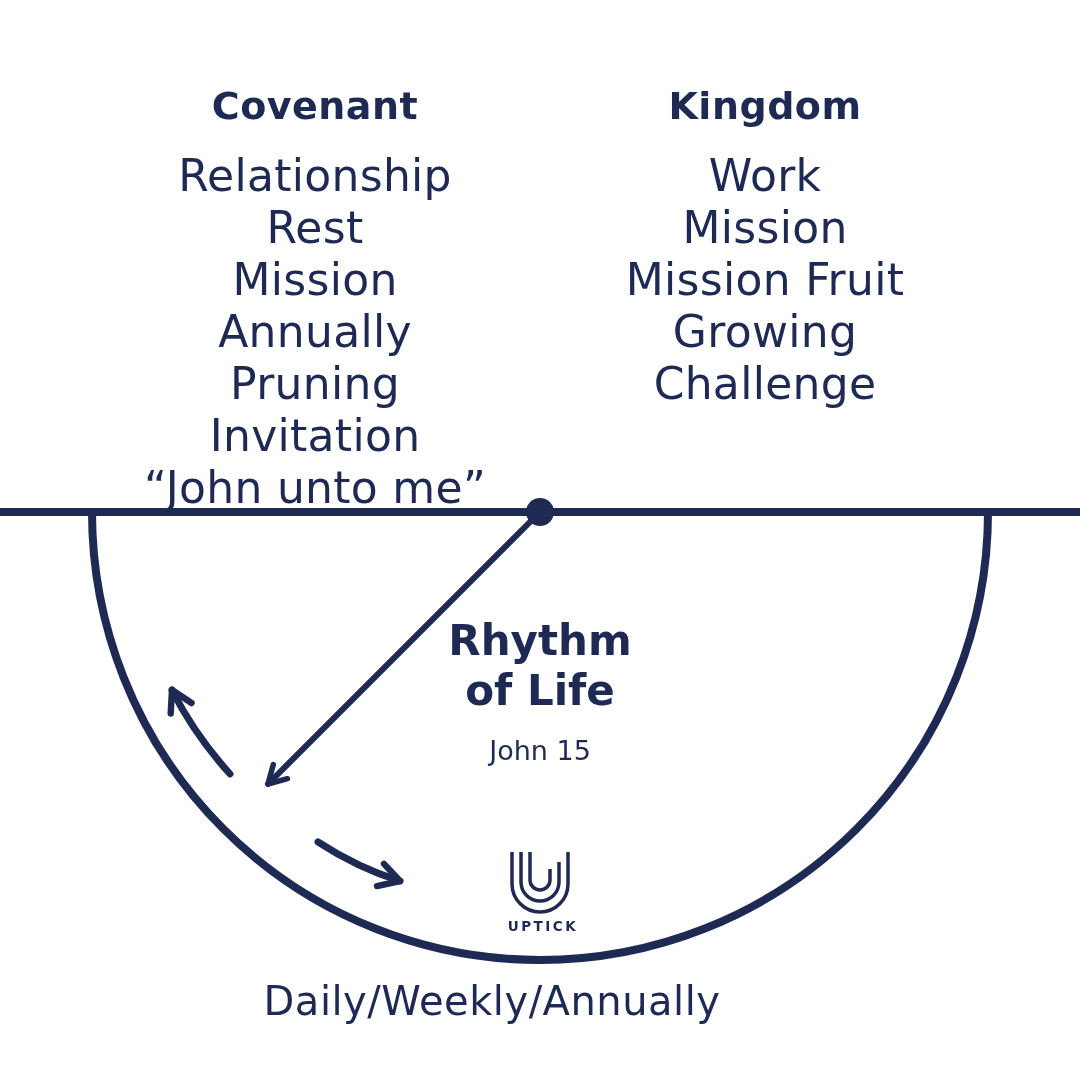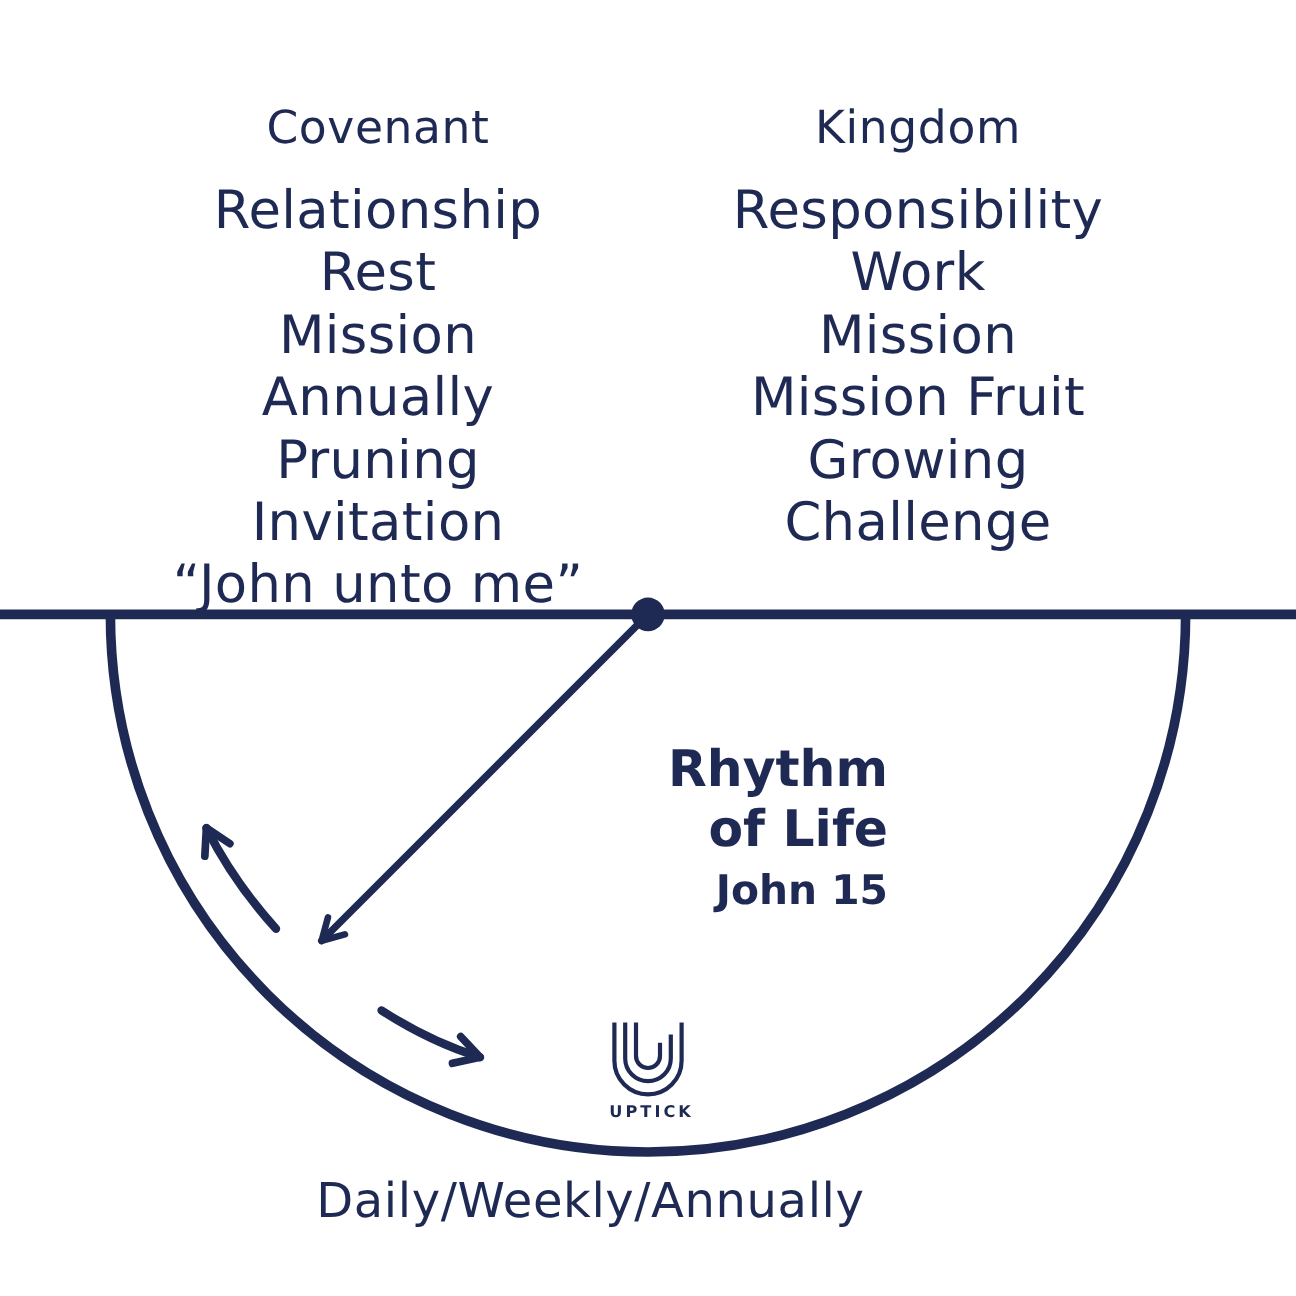--- a/index.html
+++ b/index.html
@@ -25,49 +25,49 @@
   .col {
     position: absolute;
     top: 84px;
     width: 480px;
     text-align: center;
   }
   .col.left  { left: 75px; }
   .col.right { left: 525px; }
   .col-title {
     font-size: 38px;
-    font-weight: 400;
+    font-weight: 700;
     letter-spacing: 0.5px;
     margin-bottom: 22px;
   }
   .col-item {
     display: block;
     font-size: 44px;
     font-weight: 400;
     line-height: 52px;
     letter-spacing: 0.3px;
   }
   .center-label {
     position: absolute;
     top: 616px;
     left: 340px;
     width: 400px;
-    text-align: right;
+    text-align: center;
   }
   .center-line {
     display: block;
     font-size: 42px;
     font-weight: 700;
     line-height: 50px;
   }
   .center-sub {
     display: block;
-    margin-top: 6px;
-    font-size: 34px;
-    font-weight: 700;
+    margin-top: 19px;
+    font-size: 27px;
+    font-weight: 400;
   }
   .footer-label {
     position: absolute;
     top: 978px;
     left: 0;
     width: 984px;
     text-align: center;
     font-size: 40px;
     font-weight: 400;
     letter-spacing: 0.5px;
@@ -113,21 +113,20 @@
     <span class="col-item">Rest</span>
     <span class="col-item">Mission</span>
     <span class="col-item">Annually</span>
     <span class="col-item">Pruning</span>
     <span class="col-item">Invitation</span>
     <span class="col-item">“John unto me”</span>
   </div>
 
   <div class="col right">
     <div class="col-title">Kingdom</div>
-    <span class="col-item">Responsibility</span>
     <span class="col-item">Work</span>
     <span class="col-item">Mission</span>
     <span class="col-item">Mission Fruit</span>
     <span class="col-item">Growing</span>
     <span class="col-item">Challenge</span>
   </div>
 
   <div class="center-label">
     <span class="center-line">Rhythm</span>
     <span class="center-line">of Life</span>

